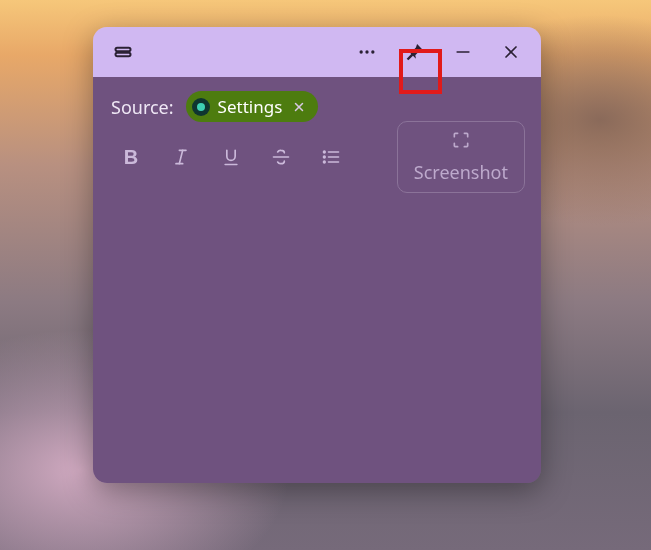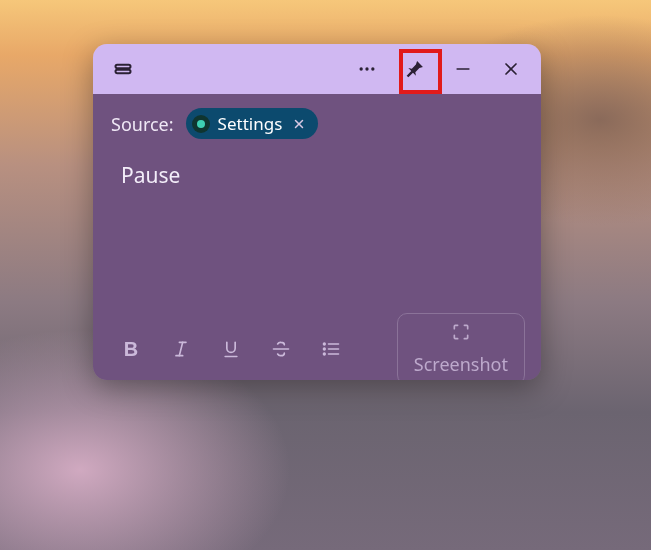--- a/index.html
+++ b/index.html
@@ -1,29 +1,29 @@
 <!DOCTYPE html>
 <html><head>
 <meta charset="utf-8">
 <style>
   html,body{margin:0;padding:0;width:651px;height:550px;overflow:hidden;font-family:"Segoe UI",system-ui,sans-serif;}
   .wallpaper{position:absolute;inset:0;background:
     radial-gradient(ellipse 300px 200px at 80px 470px, #d0a9c0 0%, rgba(208,169,192,0) 70%),
     radial-gradient(ellipse 250px 150px at 600px 120px, #8a6a5a 0%, rgba(138,106,90,0) 70%),
     linear-gradient(180deg,#f6c77a 0%, #e8a868 10%, #b89080 30%, #8c7a82 55%, #6b6470 75%, #766a7a 100%);}
-  .note{position:absolute;left:93px;top:44px;width:448px;height:336px;border-radius:14px;overflow:hidden;box-shadow:0 8px 30px rgba(0,0,0,.35);display:flex;flex-direction:column;}
+  .note{position:absolute;left:93px;top:27px;width:448px;height:456px;border-radius:14px;overflow:hidden;box-shadow:0 8px 30px rgba(0,0,0,.35);display:flex;flex-direction:column;}
   .titlebar{height:50px;background:#d0b8f2;display:flex;align-items:center;padding:0 6px;}
   .tb-left,.tb-right{display:flex;align-items:center;}
   .tb-right{margin-left:auto;}
   .tb-btn{width:48px;height:48px;display:flex;align-items:center;justify-content:center;color:#2b2135;cursor:pointer;}
   .tb-btn svg{width:20px;height:20px;display:block;}
   .highlight{position:absolute;left:399px;top:49px;width:43px;height:45px;border:4px solid #e11a1a;box-sizing:border-box;pointer-events:none;z-index:5;}
   .body{flex:1;background:#6f527f;color:#efe7f5;display:flex;flex-direction:column;position:relative;}
   .source-row{display:flex;align-items:center;gap:12px;padding:14px 18px 4px 18px;font-size:18px;}
-  .chip{display:inline-flex;align-items:center;gap:8px;background:#0c4a6e;color:#fff;border-radius:16px;padding:4px 10px 4px 6px;font-size:17px;}
+  .chip{display:inline-flex;align-items:center;gap:8px;background:#4d7c0f;color:#fff;border-radius:16px;padding:4px 10px 4px 6px;font-size:17px;}
   .chip-icon{width:18px;height:18px;border-radius:50%;background:#0f3530;display:flex;align-items:center;justify-content:center;}
   .chip-icon::after{content:"";width:8px;height:8px;border-radius:50%;background:#3ecfb3;}
   .chip-x{width:18px;height:18px;display:flex;align-items:center;justify-content:center;color:#d8c9e4;cursor:pointer;}
   .chip-x svg{width:12px;height:12px;}
   .content{padding:18px 28px;font-size:21px;color:#f3edf9;flex:1;}
   .toolbar{height:62px;display:flex;align-items:center;gap:6px;padding:0 16px;}
   .fmt{width:44px;height:40px;display:flex;align-items:center;justify-content:center;color:#cbb9da;border-radius:6px;cursor:pointer;}
   .fmt svg{width:20px;height:20px;}
   .bold-letter{font-weight:800;font-size:20px;color:#cbb9da;font-family:"Segoe UI",sans-serif;}
   .spacer{flex:1;}
@@ -81,23 +81,20 @@
         <span>Settings</span>
         <span class="chip-x">
           <svg viewBox="0 0 24 24" stroke="currentColor" stroke-width="3" stroke-linecap="round">
               <line x1="5" y1="5" x2="19" y2="19"></line>
               <line x1="19" y1="5" x2="5" y2="19"></line>
             </svg>
         </span>
       </span>
     </div>
 
-    <div class="content">
-      <span>Pause</span>
-    </div>
 
     <div class="toolbar">
       <div class="fmt">
         <span class="bold-letter">B</span>
       </div>
       <div class="fmt">
         <svg viewBox="0 0 24 24" stroke="currentColor" stroke-width="2" stroke-linecap="round">
             <line x1="10" y1="4" x2="18" y2="4"></line>
             <line x1="6" y1="20" x2="14" y2="20"></line>
             <line x1="14" y1="4" x2="10" y2="20"></line>

